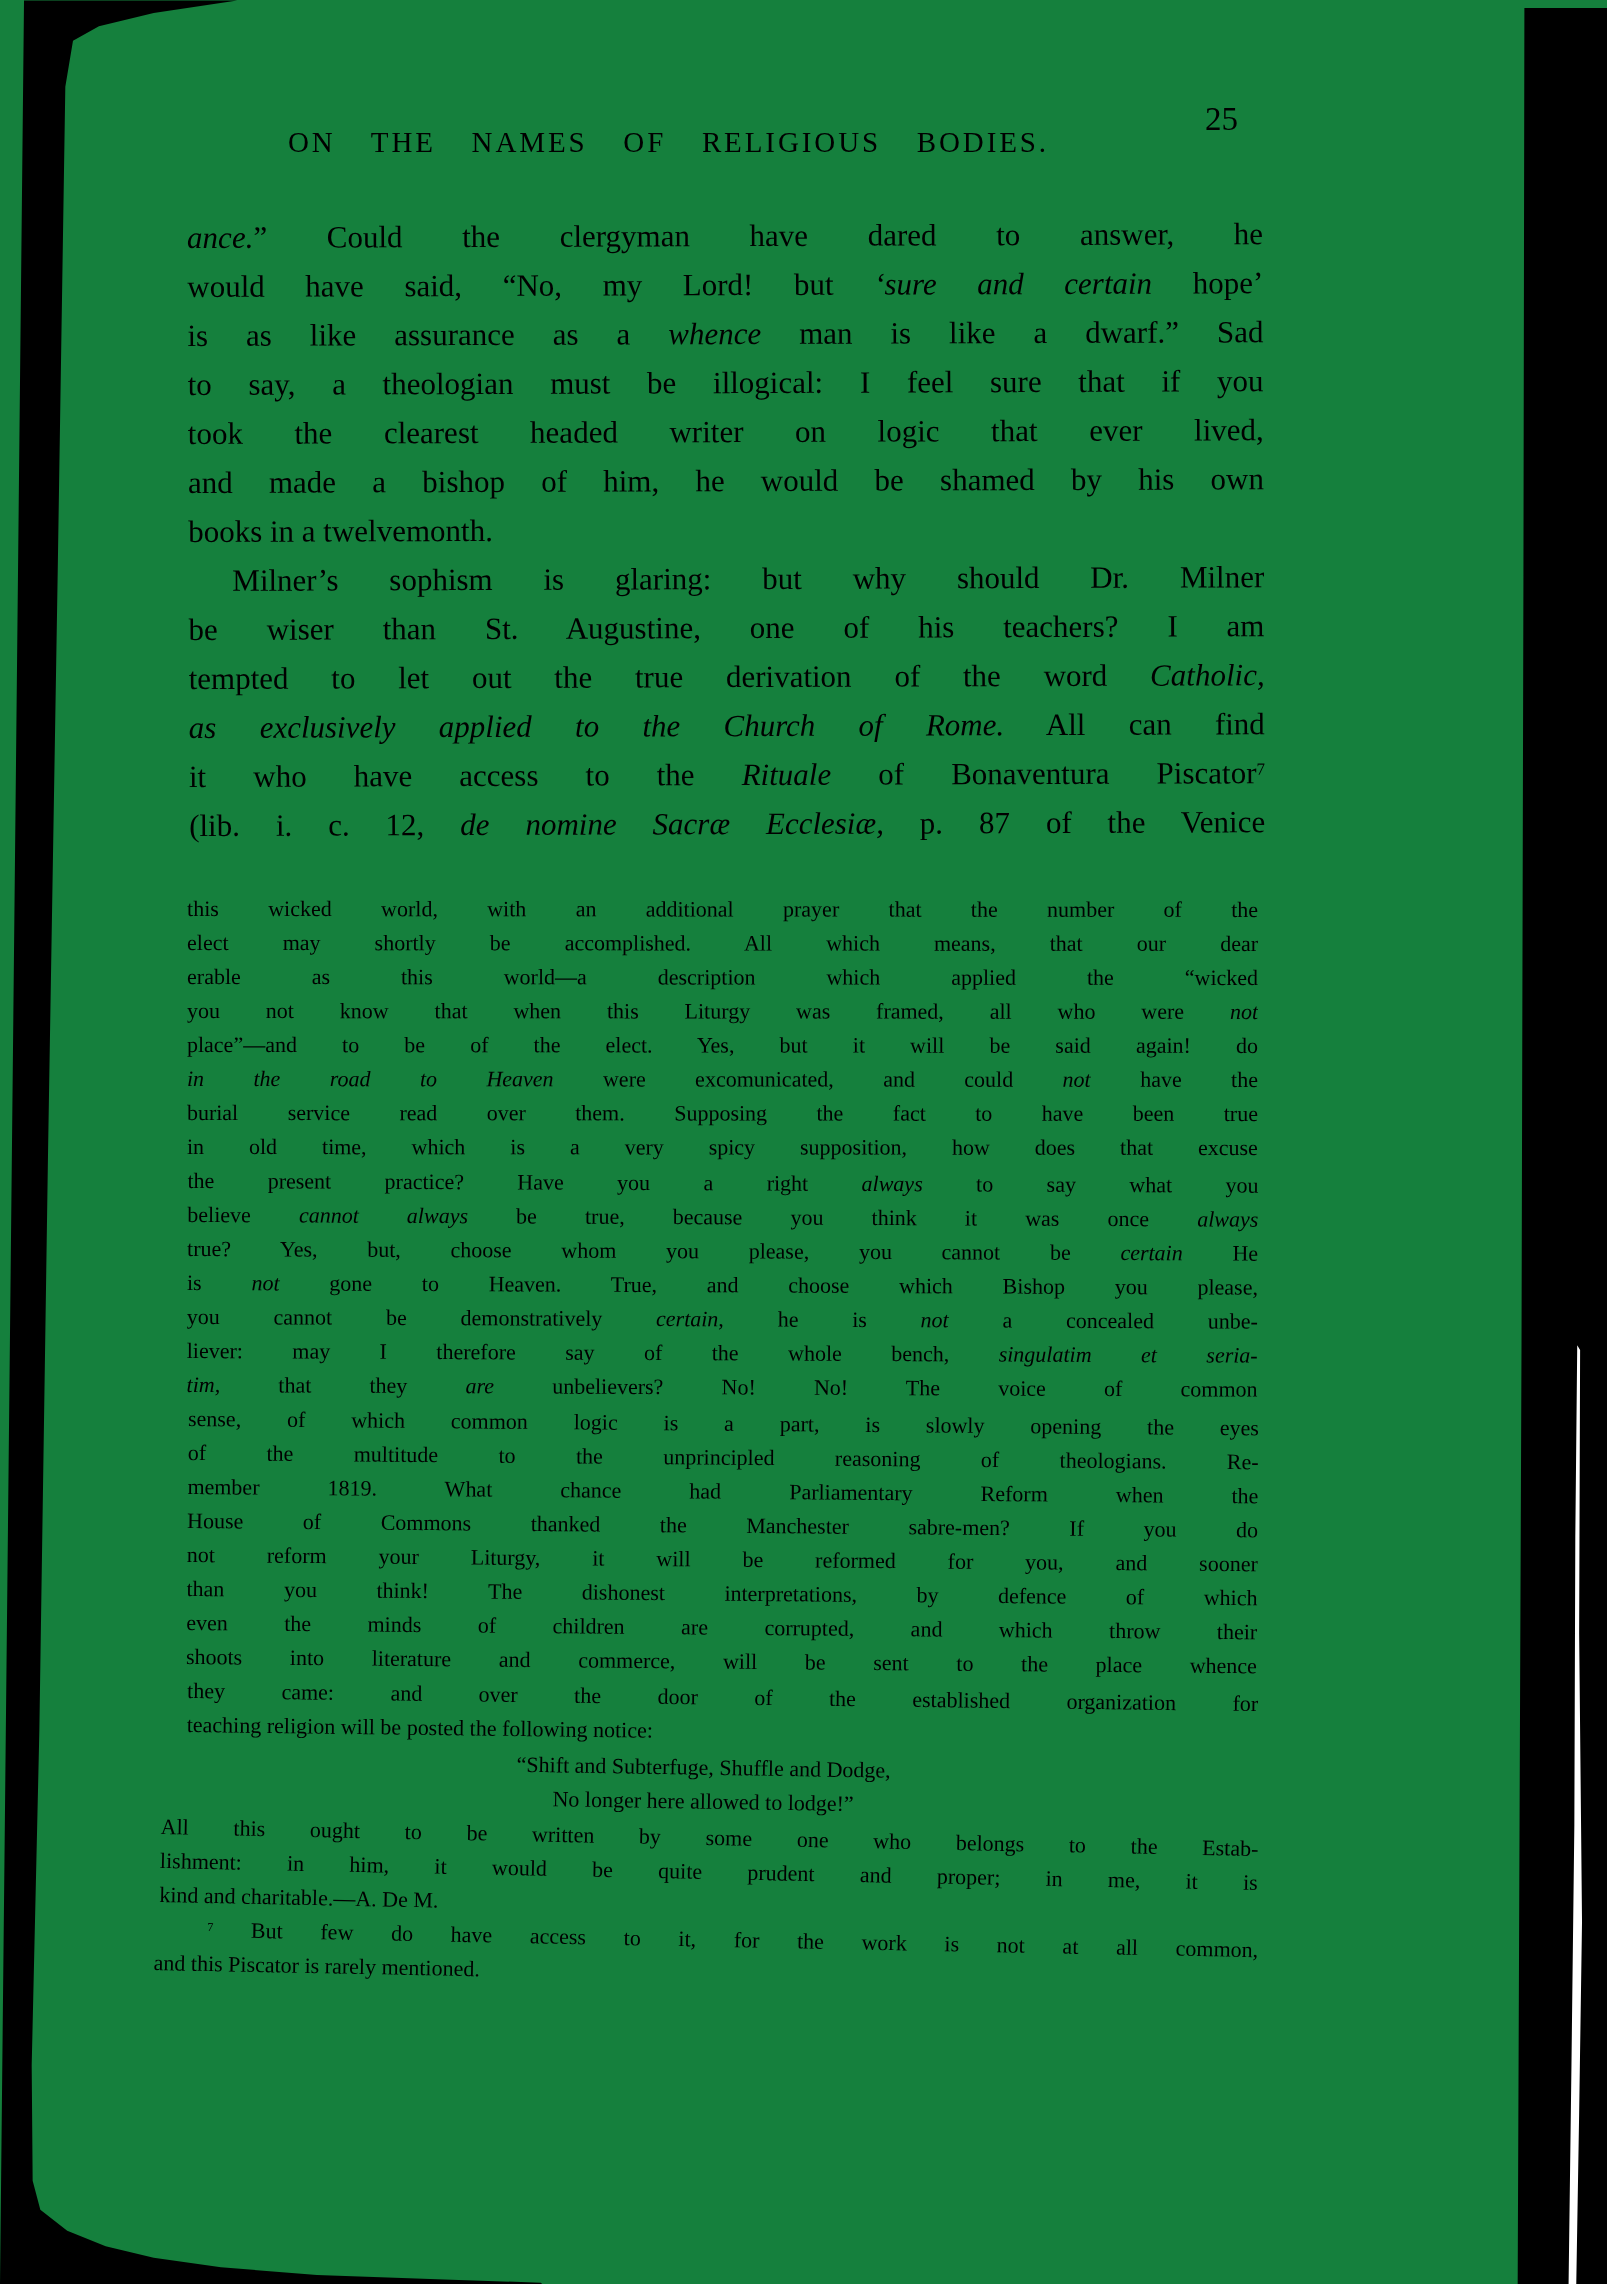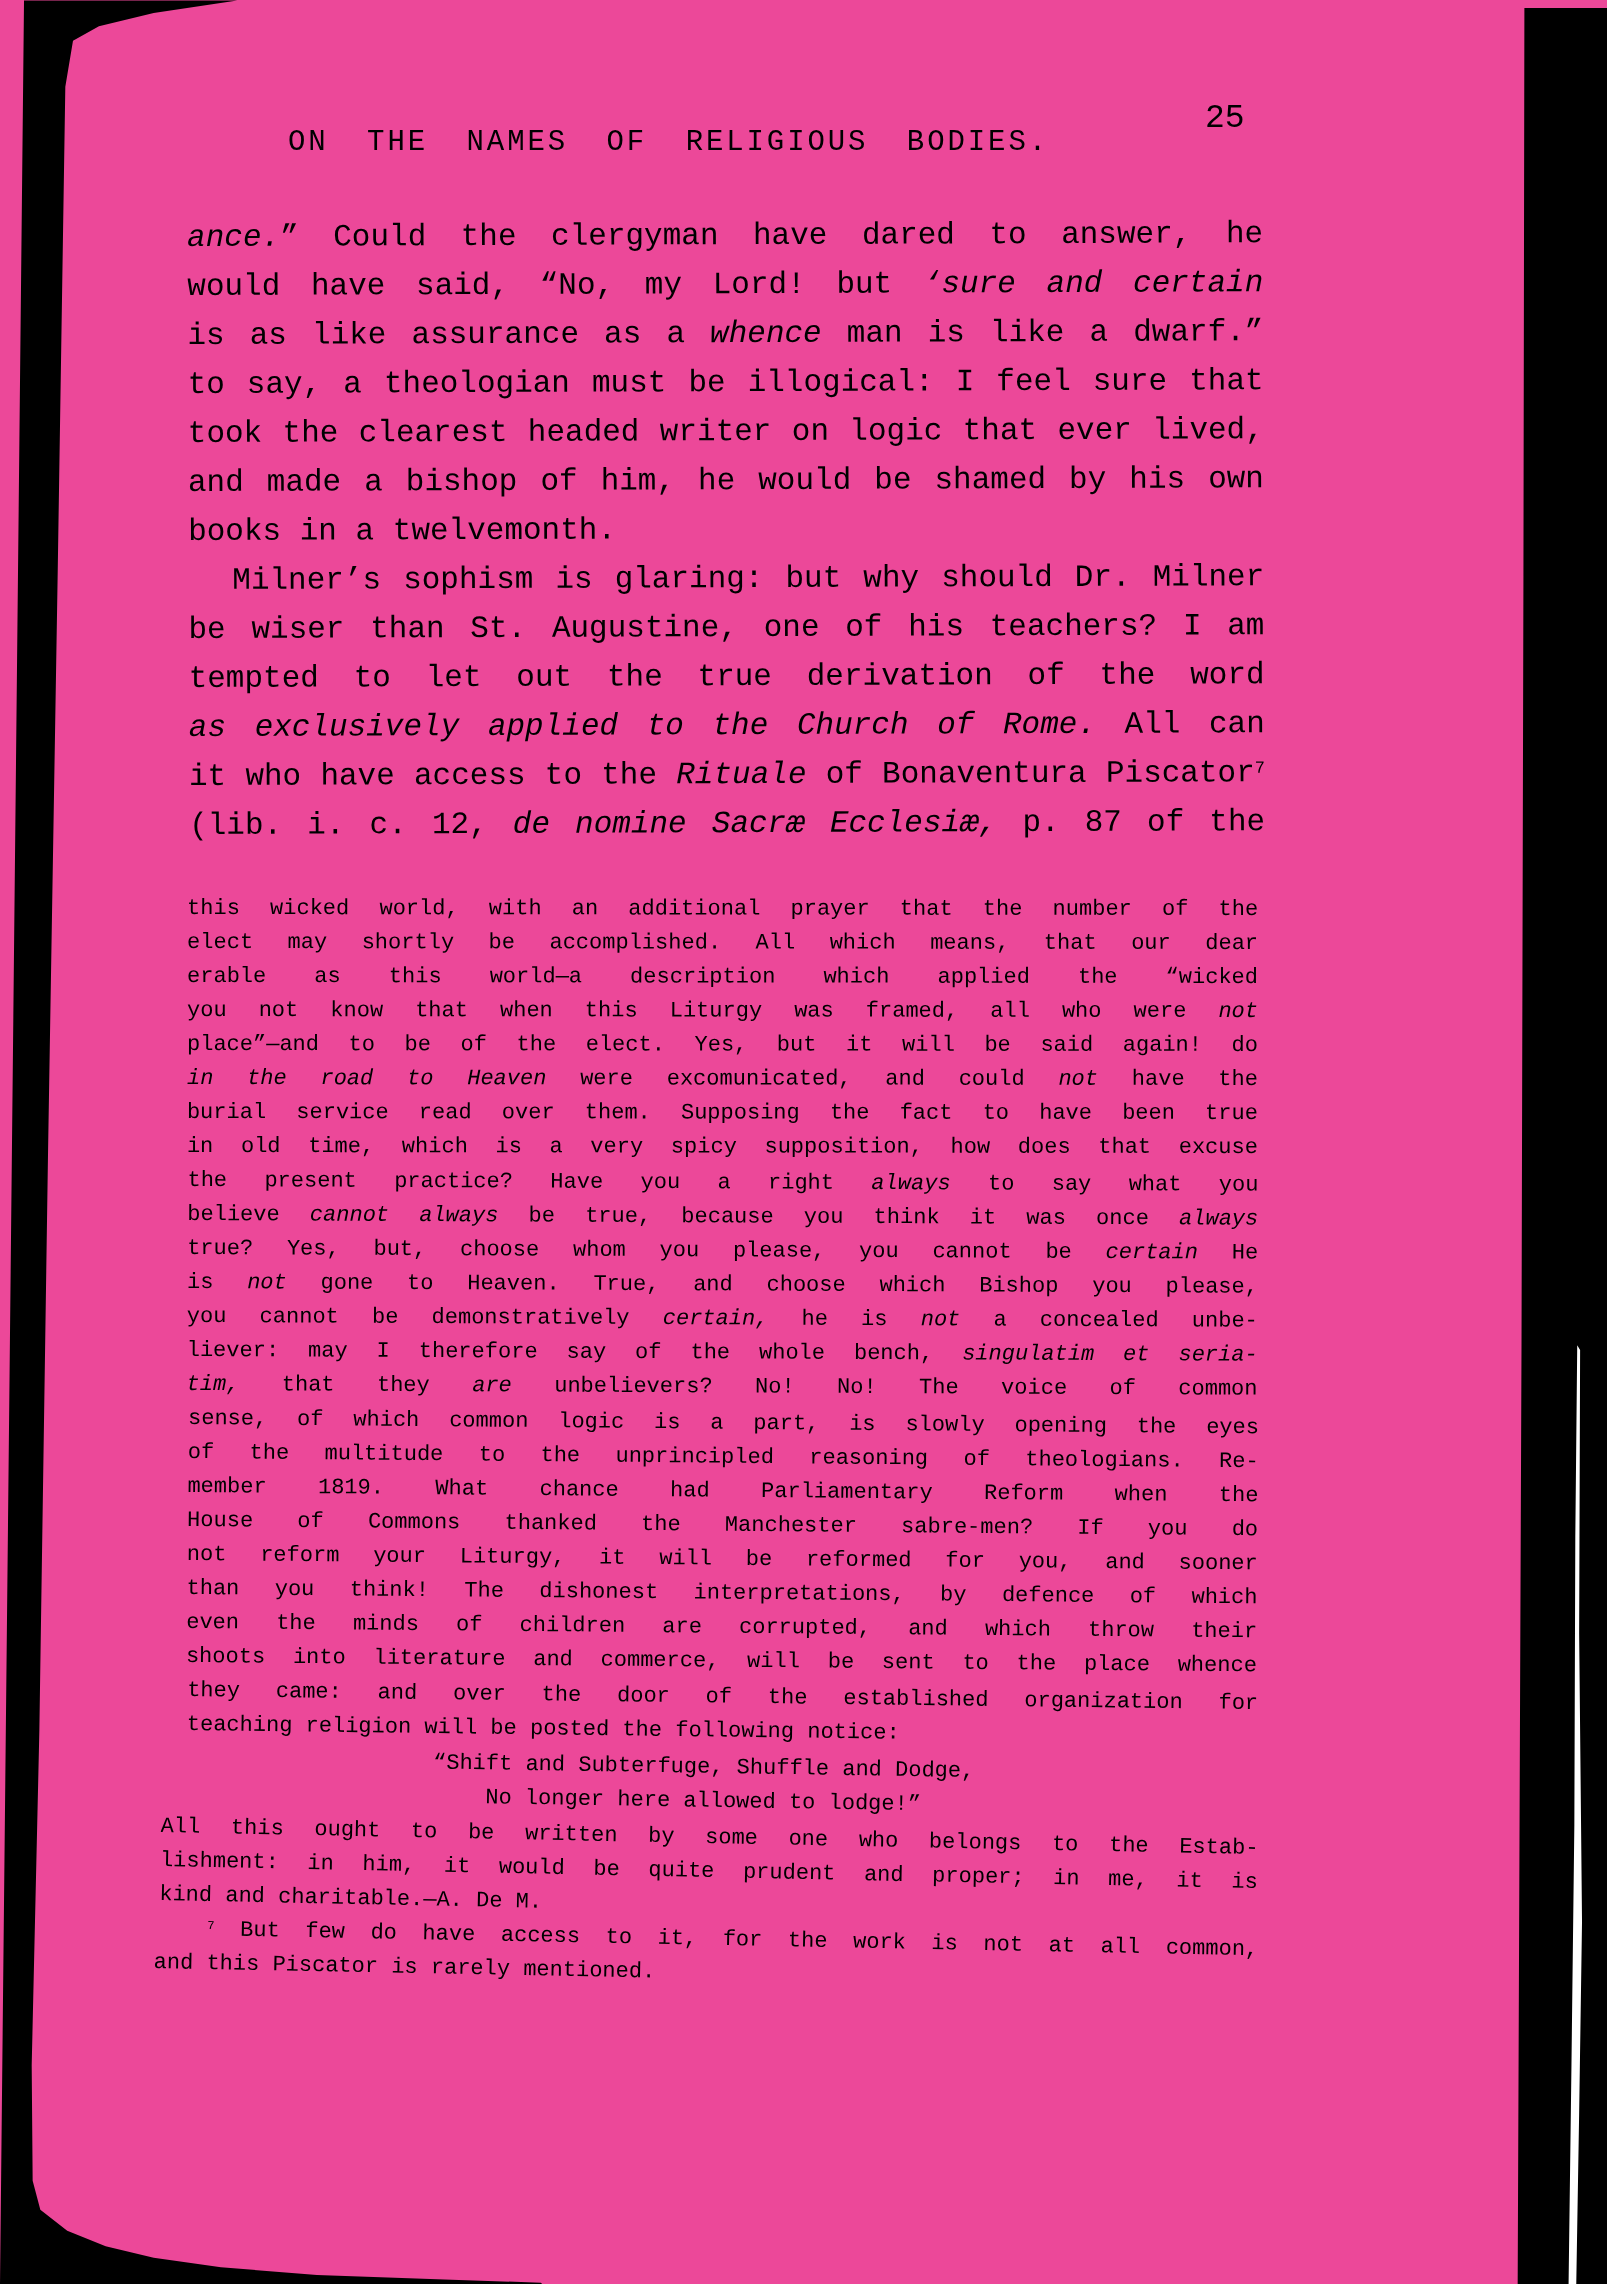--- a/index.html
+++ b/index.html
@@ -1,21 +1,21 @@
 <!DOCTYPE html>
 <html><head>
 <meta charset="utf-8">
 <style>
   html,body{margin:0;padding:0;background:#888;}
   .canvas{
     position:relative;
     width:1607px;height:2285px;
-    background:#ec4899;
+    background:#15803d;
     overflow:hidden;
-    font-family:Liberation Mono, monospace;
+    font-family:Liberation Serif, serif;
     color:#000;
   }
   .artifacts{position:absolute;left:0;top:0;width:1607px;height:2285px;pointer-events:none;}
   .header{
     position:absolute;left:288px;top:125px;width:761px;
     font-size:29px;line-height:35px;letter-spacing:2.9px;
     text-align:justify;text-align-last:justify;
     white-space:nowrap;
   }
   .pagenum{

